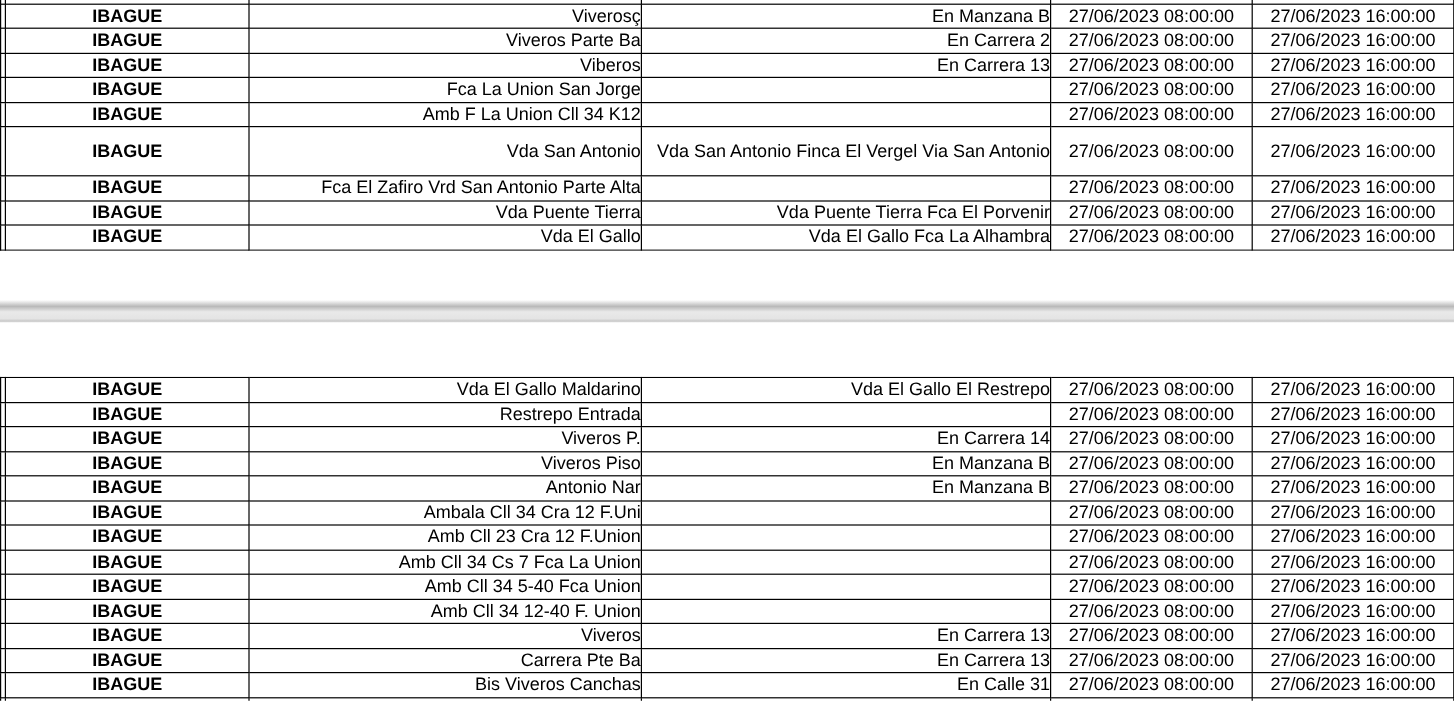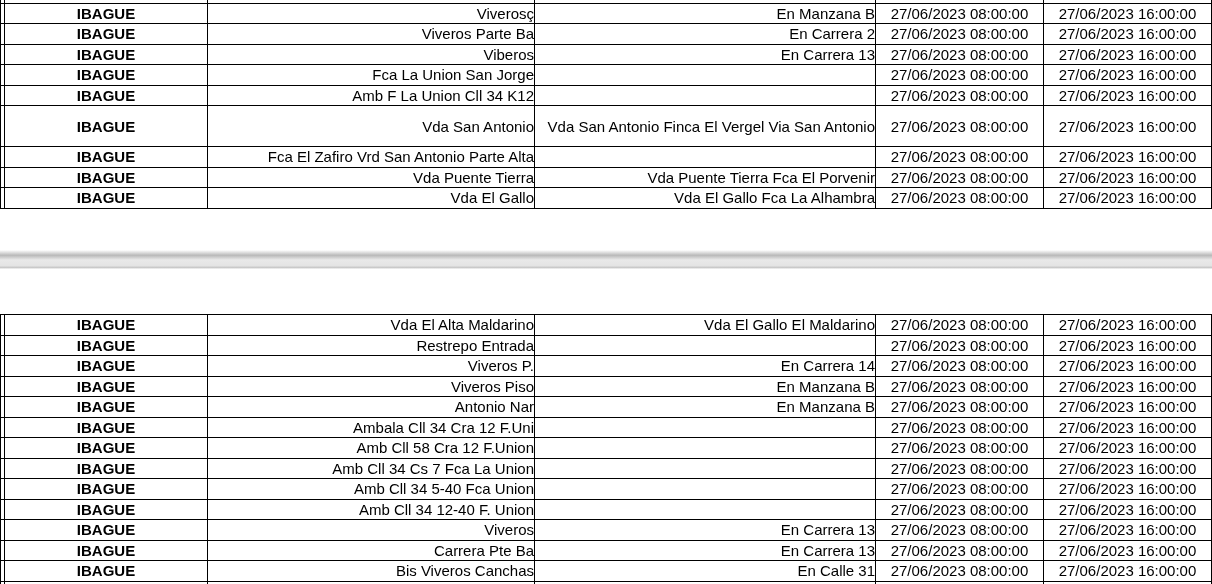--- a/index.html
+++ b/index.html
@@ -170,22 +170,22 @@
       <col style="width:203px">
       <col style="width:327px">
       <col style="width:341px">
       <col style="width:168px">
       <col style="width:168px">
     </colgroup>
     <tbody>
         <tr>
           <td></td>
           <td class="c-city">IBAGUE</td>
-          <td class="c-name">Vda El Alta Maldarino</td>
-          <td class="c-addr">Vda El Gallo El Maldarino</td>
+          <td class="c-name">Vda El Gallo Maldarino</td>
+          <td class="c-addr">Vda El Gallo El Restrepo</td>
           <td class="c-date">27/06/2023 08:00:00</td>
           <td class="c-date">27/06/2023 16:00:00</td>
         </tr>
         <tr>
           <td></td>
           <td class="c-city">IBAGUE</td>
           <td class="c-name">Restrepo Entrada</td>
           <td class="c-addr"></td>
           <td class="c-date">27/06/2023 08:00:00</td>
           <td class="c-date">27/06/2023 16:00:00</td>
@@ -218,21 +218,21 @@
           <td></td>
           <td class="c-city">IBAGUE</td>
           <td class="c-name">Ambala Cll 34 Cra 12 F.Uni</td>
           <td class="c-addr"></td>
           <td class="c-date">27/06/2023 08:00:00</td>
           <td class="c-date">27/06/2023 16:00:00</td>
         </tr>
         <tr>
           <td></td>
           <td class="c-city">IBAGUE</td>
-          <td class="c-name">Amb Cll 58 Cra 12 F.Union</td>
+          <td class="c-name">Amb Cll 23 Cra 12 F.Union</td>
           <td class="c-addr"></td>
           <td class="c-date">27/06/2023 08:00:00</td>
           <td class="c-date">27/06/2023 16:00:00</td>
         </tr>
         <tr>
           <td></td>
           <td class="c-city">IBAGUE</td>
           <td class="c-name">Amb Cll 34 Cs 7 Fca La Union</td>
           <td class="c-addr"></td>
           <td class="c-date">27/06/2023 08:00:00</td>

